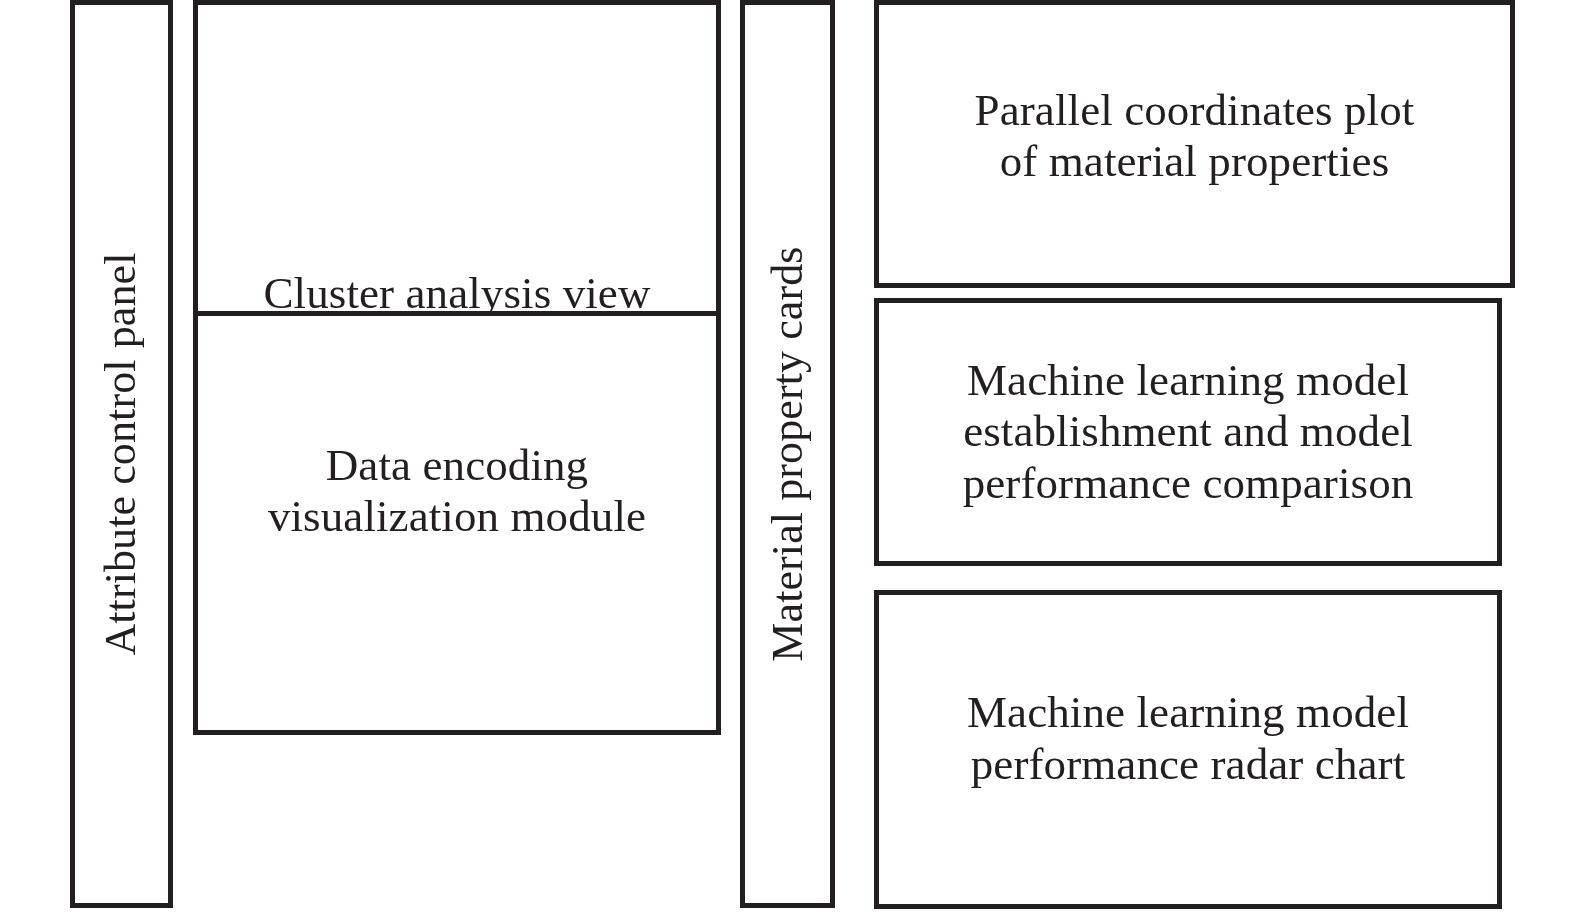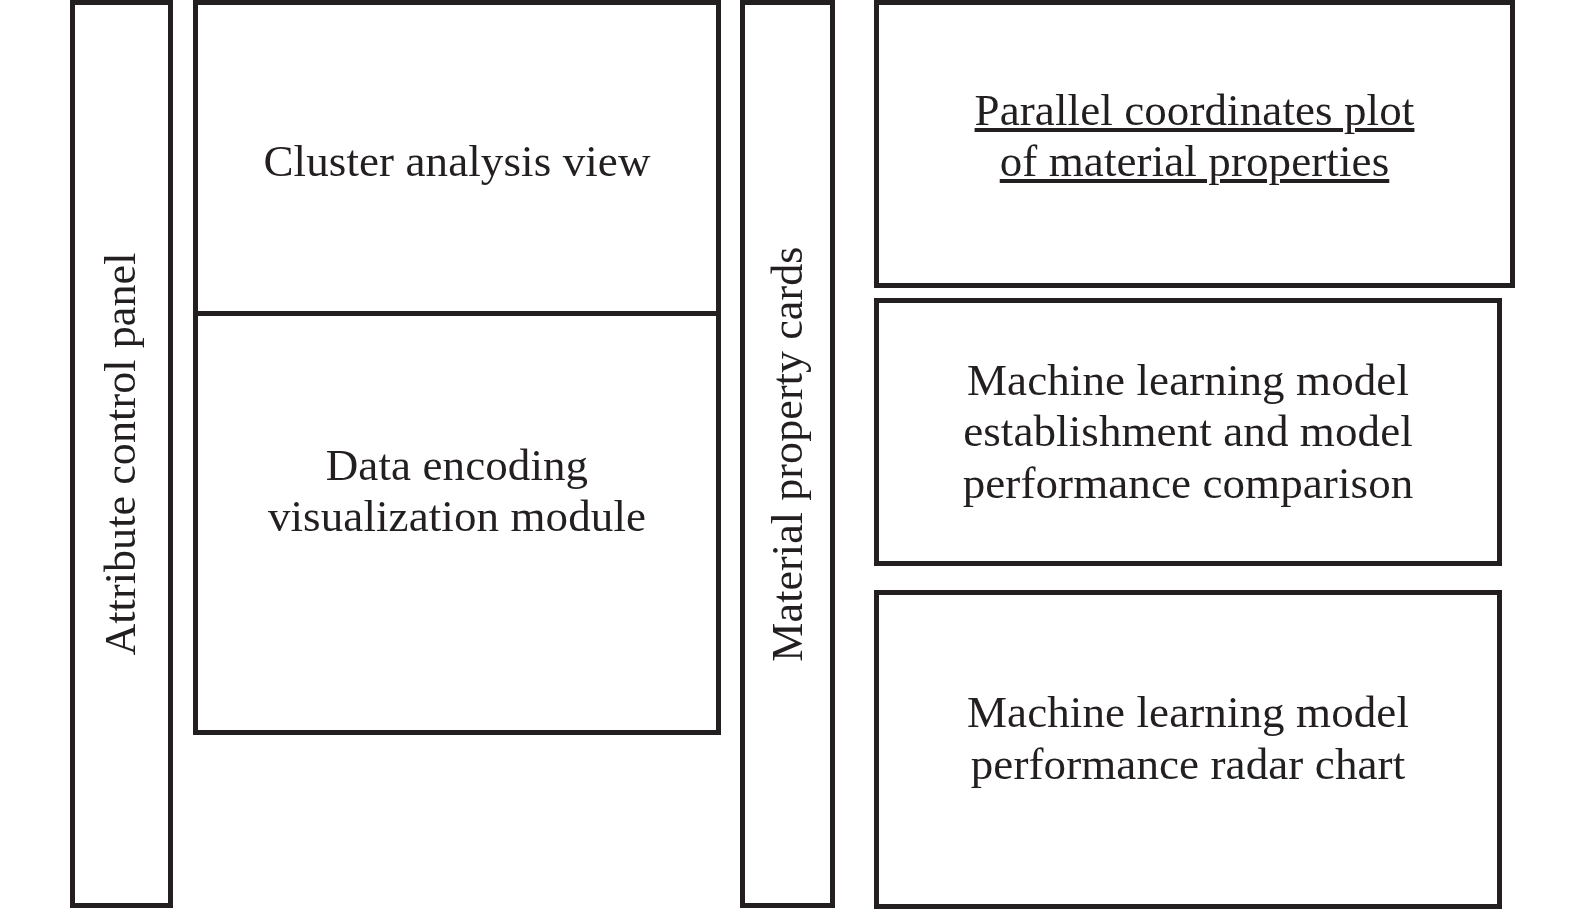--- a/index.html
+++ b/index.html
@@ -59,20 +59,21 @@
     width: 103px;
     height: 908px;
   }
   #attribute-control-panel .panel-label { font-size: 44px; }
 
   #cluster-analysis-view {
     left: 193px;
     top: 0px;
     width: 528px;
     height: 324px;
+    align-items: flex-end;
   }
   #cluster-analysis-view .panel-label { font-size: 45px; }
 
   #data-encoding-visualization-module {
     left: 193px;
     top: 311px;
     width: 528px;
     height: 424px;
   }
   #data-encoding-visualization-module .panel-label {
@@ -86,21 +87,20 @@
     width: 95px;
     height: 908px;
   }
   #material-property-cards .panel-label { font-size: 44px; }
 
   #parallel-coordinates-plot {
     left: 874px;
     top: 0px;
     width: 641px;
     height: 288px;
-    text-decoration: underline;
   }
   #parallel-coordinates-plot .panel-label {
     font-size: 45px;
     margin-top: -16px;
   }
 
   #ml-model-establishment {
     left: 874px;
     top: 298px;
     width: 628px;

